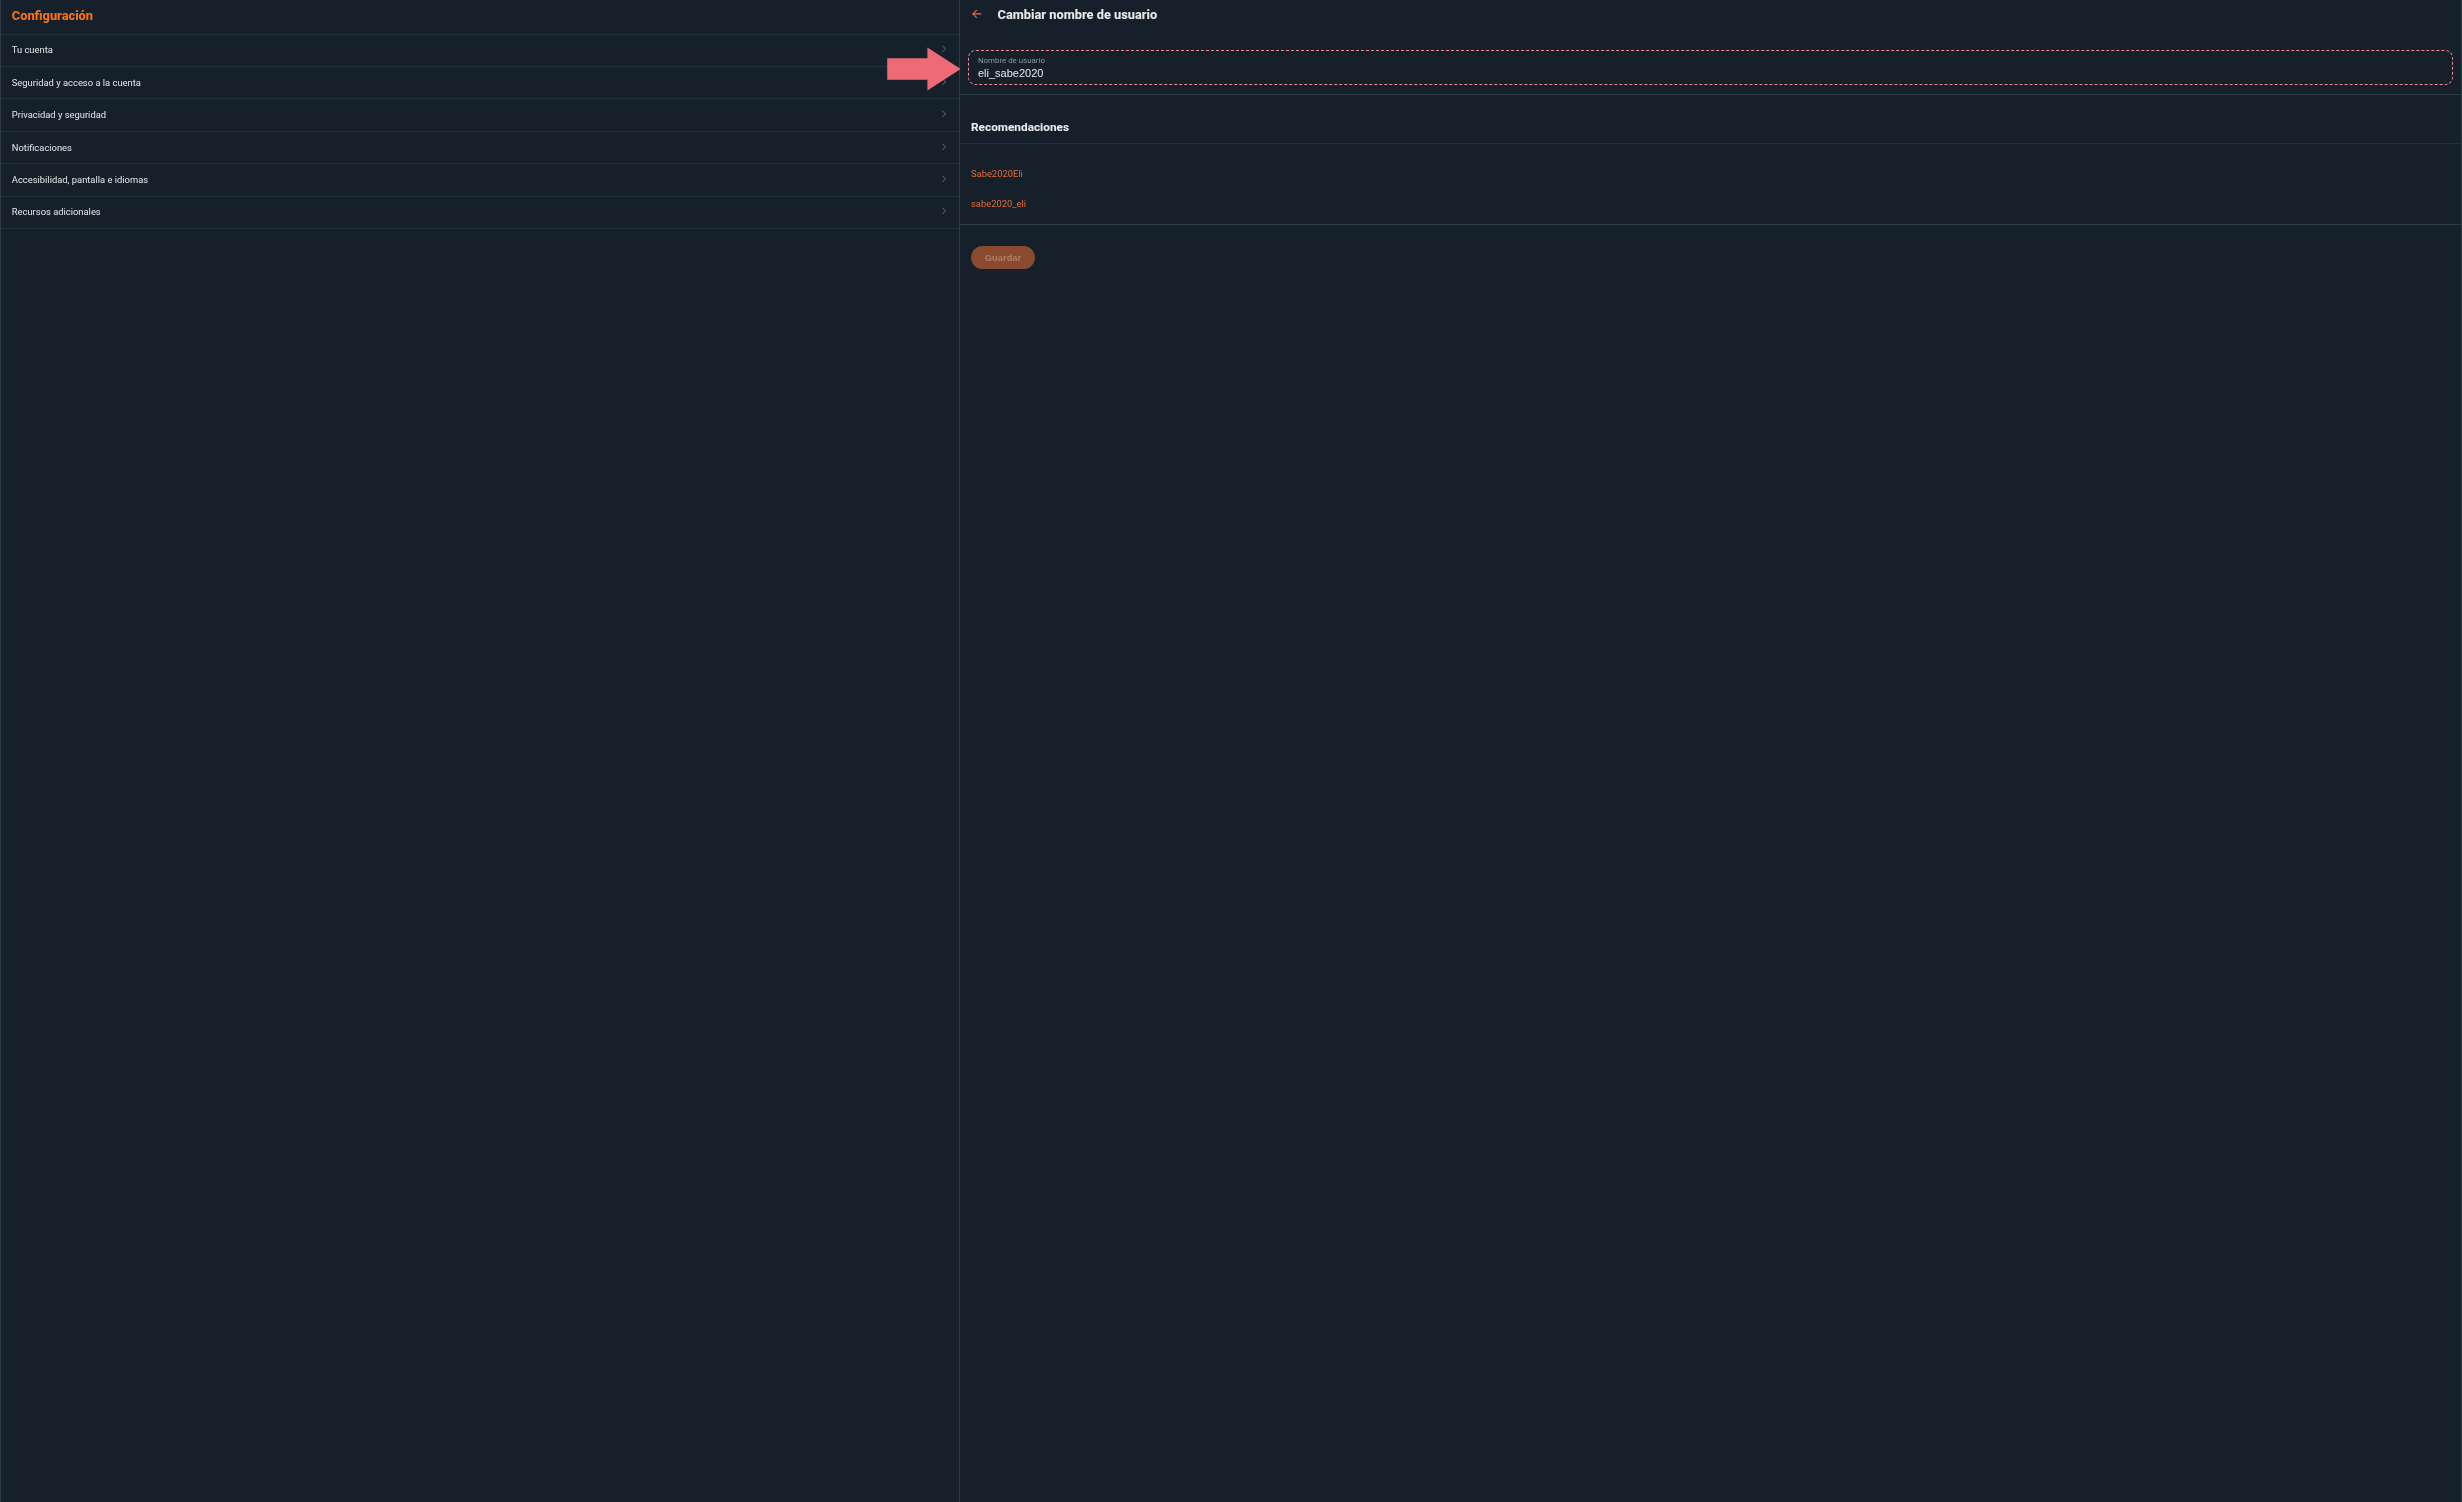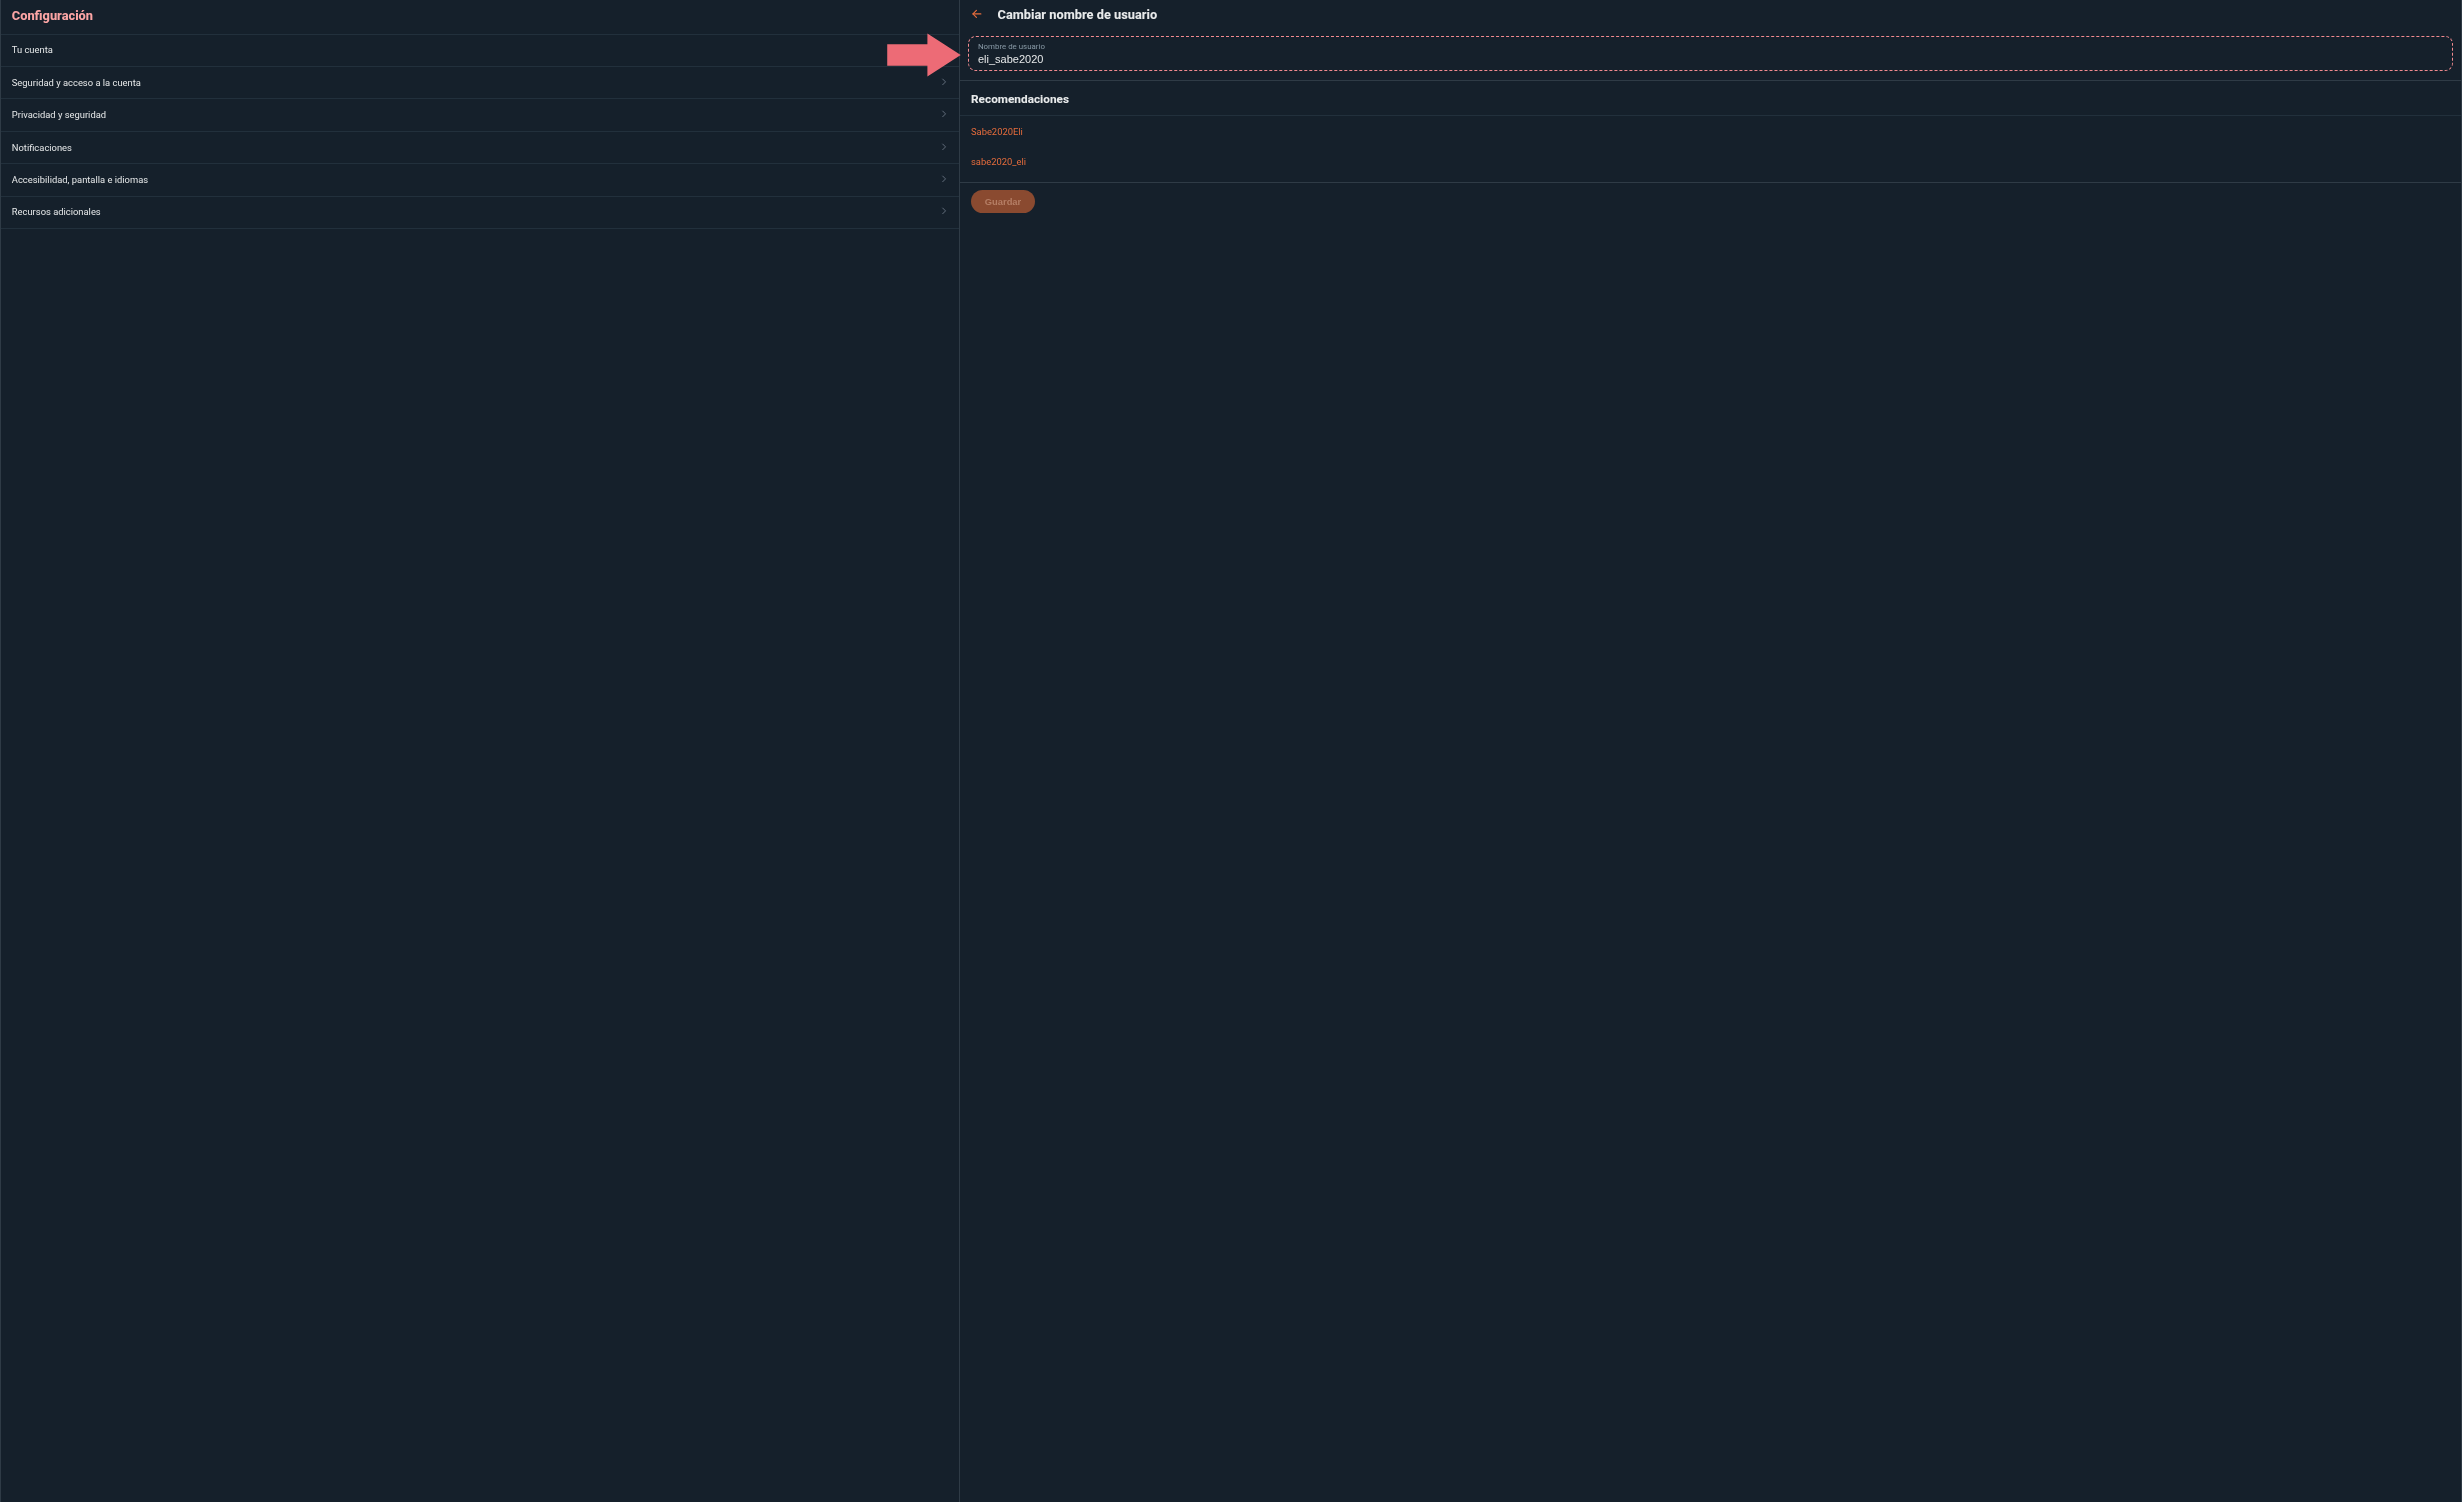--- a/index.html
+++ b/index.html
@@ -17,26 +17,27 @@
   .col-left {
     width: 39%;
     border-right: 0.5px solid #2f3b46;
     border-left: 0.5px solid #2f3b46;
   }
   .col-right {
     flex: 1;
     border-right: 0.5px solid #2f3b46;
     display: flex;
     flex-direction: column;
+    gap: 14px;
   }
   .section-header {
     padding: 7.9px 10.8px 10.8px 10.8px;
     font-size: 12.8px;
     font-weight: 800;
-    color: #fca5a5;
+    color: #f97316;
   }
   .menu-item {
     display: flex;
     justify-content: space-between;
     padding: 9.8px 10.8px;
     border-top: 0.5px solid #22303c;
     font-size: 9.4px;
     color: #e7e9ea;
     cursor: pointer;
   }

